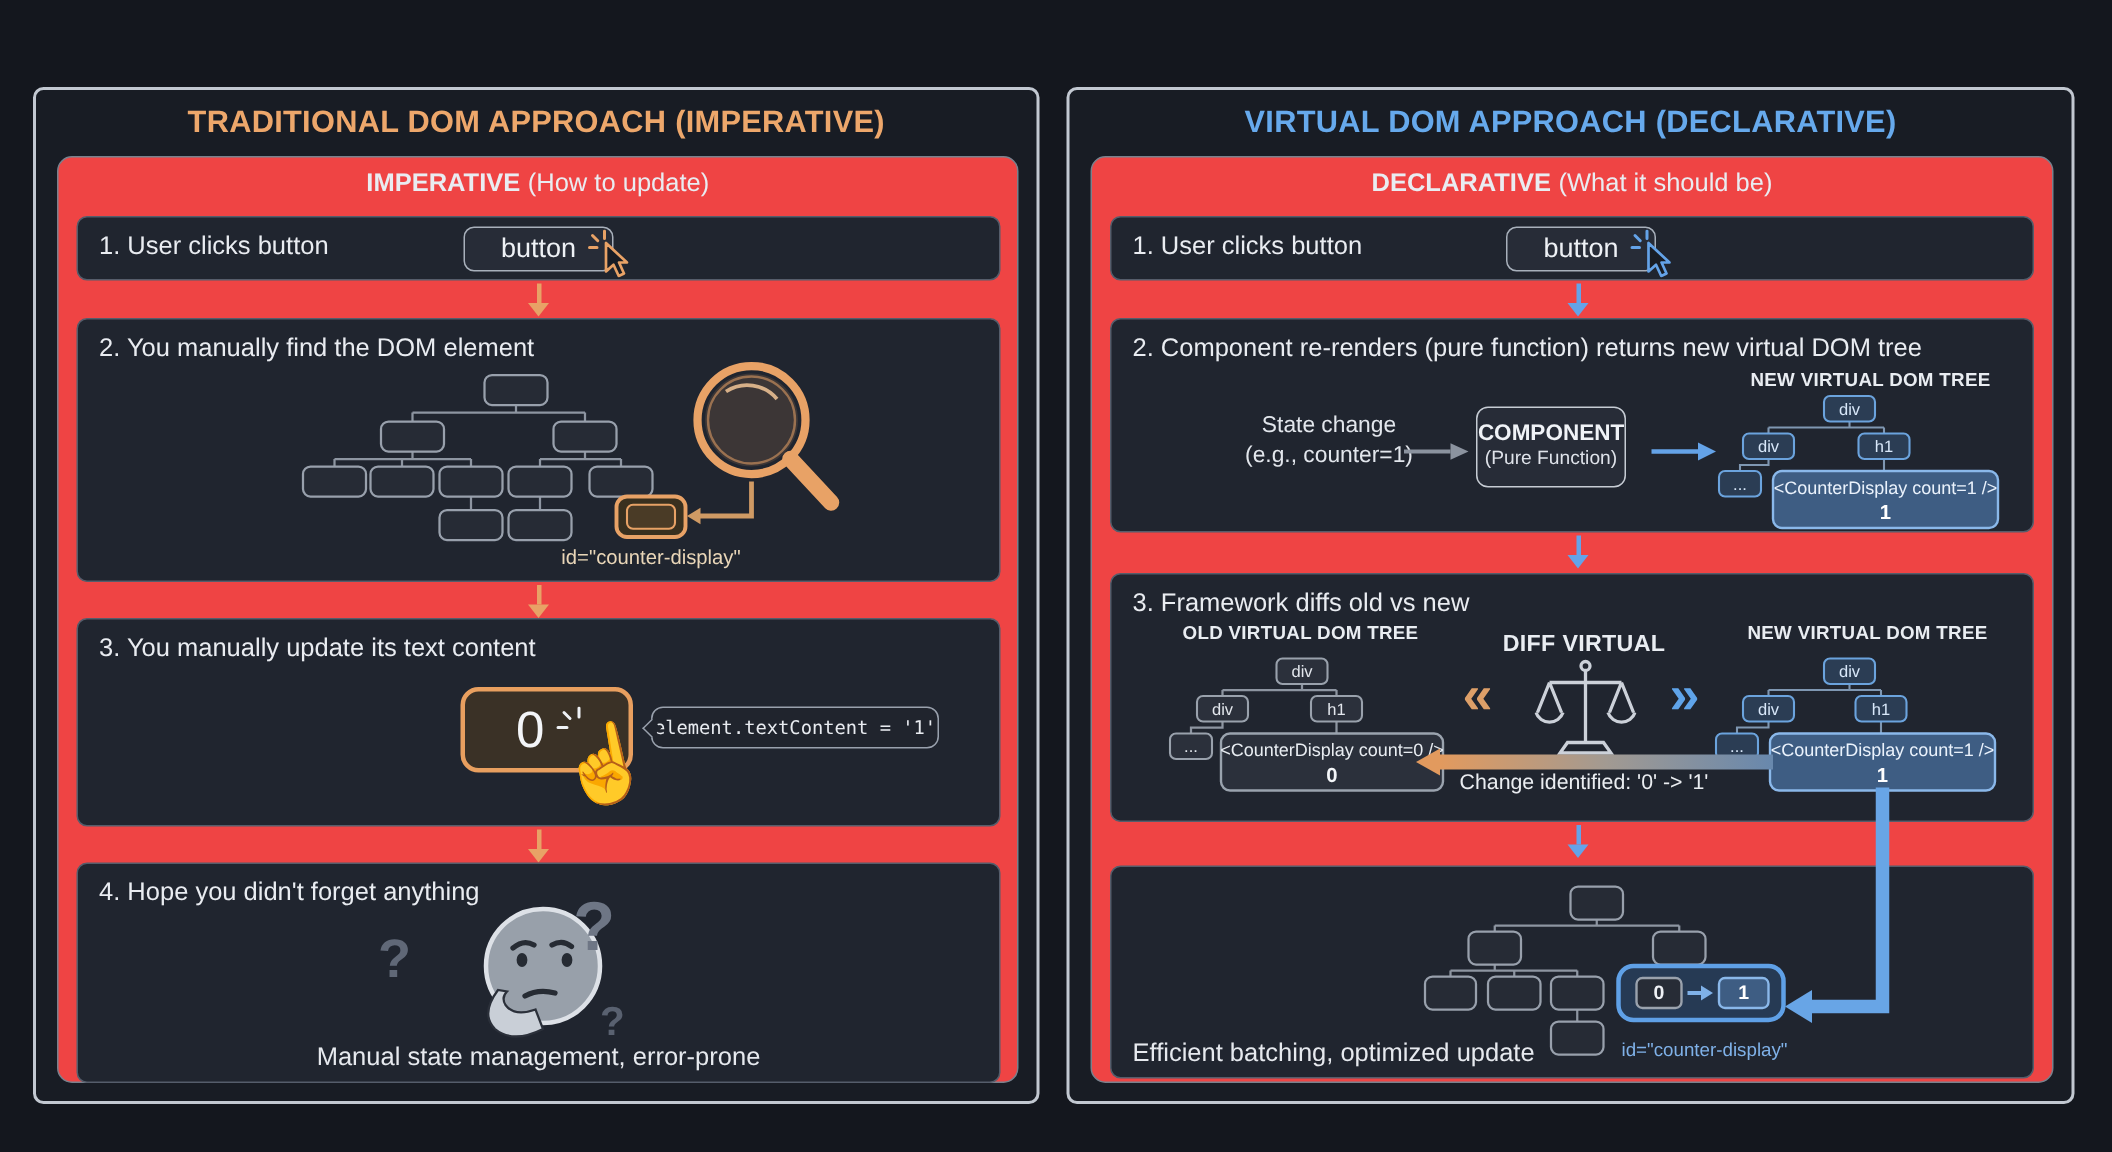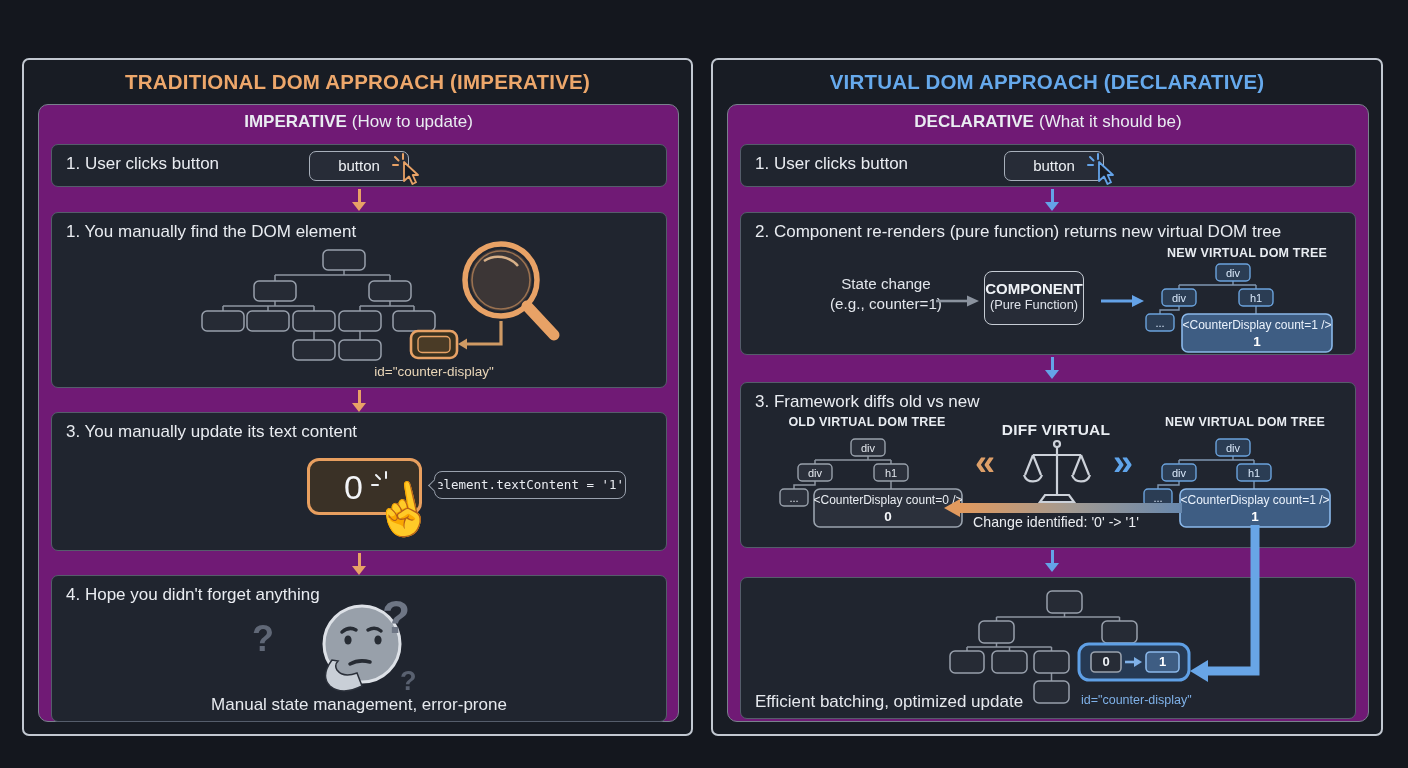--- a/index.html
+++ b/index.html
@@ -11,40 +11,40 @@
     font-size:23px; font-weight:bold; color:#eaedf2; letter-spacing:.3px; }
 
   .panel { position:absolute; top:58px; height:678px; border:2px solid #c2c8d1;
     border-radius:7px; background:#181c24; }
   .panel-title { position:absolute; top:10px; left:0; right:0; text-align:center;
     font-size:20.5px; font-weight:bold; letter-spacing:.2px; }
   .panel-left .panel-title { color:#eda76b; }
   .panel-right .panel-title { color:#66a9ec; }
 
   .inner { position:absolute; left:14px; right:12px; top:44px; bottom:12px;
-    border:1.5px solid #79818d; border-radius:10px; background:#701a75; }
+    border:1.5px solid #79818d; border-radius:10px; background:#ef4444; }
   .inner-header { position:absolute; top:7px; left:0; right:0; text-align:center;
     font-size:17px; color:#e9ecf1; }
   .inner-header .hb { font-weight:bold; }
   .inner-header .hr { margin-left:5px; }
 
   .step { position:absolute; left:12px; width:616px; border:1.5px solid #555d6b;
     border-radius:7px; background:#20252f; }
   .step-label { position:absolute; left:14px; top:9px; font-size:17px; color:#e9ecf1; }
 
   .varrow { position:absolute; width:0; }
   .varrow .stem { position:absolute; left:-1.5px; top:0; width:3px; height:13px; }
   .varrow .head { position:absolute; left:-7px; top:13px; width:0; height:0;
     border-left:7px solid transparent; border-right:7px solid transparent; border-top:9px solid; }
   .varrow.orange .stem { background:#e8a266; } .varrow.orange .head { border-top-color:#e8a266; }
   .varrow.blue .stem { background:#64a3e8; } .varrow.blue .head { border-top-color:#64a3e8; }
 
   .demo-button { position:absolute; top:6px; width:100px; height:30px;
     border:1.5px solid #a8b0bb; border-radius:7px; background:#272c37;
-    color:#eef1f5; font-size:15px; text-align:center; line-height:27px; }
+    color:#eef1f5; font-size:18px; text-align:center; line-height:27px; }
 
   .mini-title { position:absolute; text-align:center; font-size:12.5px; font-weight:bold;
     color:#e9edf2; letter-spacing:.2px; }
 
   .counter-box { position:absolute; left:255px; top:45px; width:115px; height:57px;
     border:3px solid #e89f5f; border-radius:12px; background:#3a3126; }
   .counter-box .val { display:block; text-align:center; padding-right:22px;
     line-height:52px; font-size:34px; color:#f3f5f8; }
 
   .code-bubble { position:absolute; left:382px; top:58px; width:192px; height:28px;
@@ -106,21 +106,21 @@
           <path d="M3,12 h5 M5,4 l3.5,3.5 M13,1 v5" stroke="#e8a266" stroke-width="2" stroke-linecap="round" fill="none"></path>
           <path d="M14,9 L14,28 L19,23.5 L22.5,31 L26,29.3 L22.7,22 L28,22 Z" fill="#181c24" stroke="#e8a266" stroke-width="1.8" stroke-linejoin="round"></path>
         </svg>
       </div>
       <div class="varrow orange" style="left:320px;top:84px;">
           <div class="stem"></div>
           <div class="head"></div>
         </div>
 
       <div class="step" style="top:107px;height:176px;">
-        <div class="step-label">1. You manually find the DOM element</div>
+        <div class="step-label">2. You manually find the DOM element</div>
         <svg style="position:absolute;left:0;top:26px;" width="616" height="150" viewBox="0 0 616 150">
           <path class="glink" d="M292,31 V36 M223,36 H338 M223,36 V42 M338,36 V42 M223,62 V67 M171,67 H262 M171,67 V72 M216,67 V72 M262,67 V72 M338,62 V67 M308,67 H362 M308,67 V72 M362,67 V72 M262,92 V101 M308,92 V101"></path>
           <rect class="bignode" x="271" y="11" width="42" height="20" rx="5"></rect>
           <rect class="bignode" x="202" y="42" width="42" height="20" rx="5"></rect>
           <rect class="bignode" x="317" y="42" width="42" height="20" rx="5"></rect>
           <rect class="bignode" x="150" y="72" width="42" height="20" rx="5"></rect>
           <rect class="bignode" x="195" y="72" width="42" height="20" rx="5"></rect>
           <rect class="bignode" x="241" y="72" width="42" height="20" rx="5"></rect>
           <rect class="bignode" x="287" y="72" width="42" height="20" rx="5"></rect>
           <rect class="bignode" x="341" y="72" width="42" height="20" rx="5"></rect>

